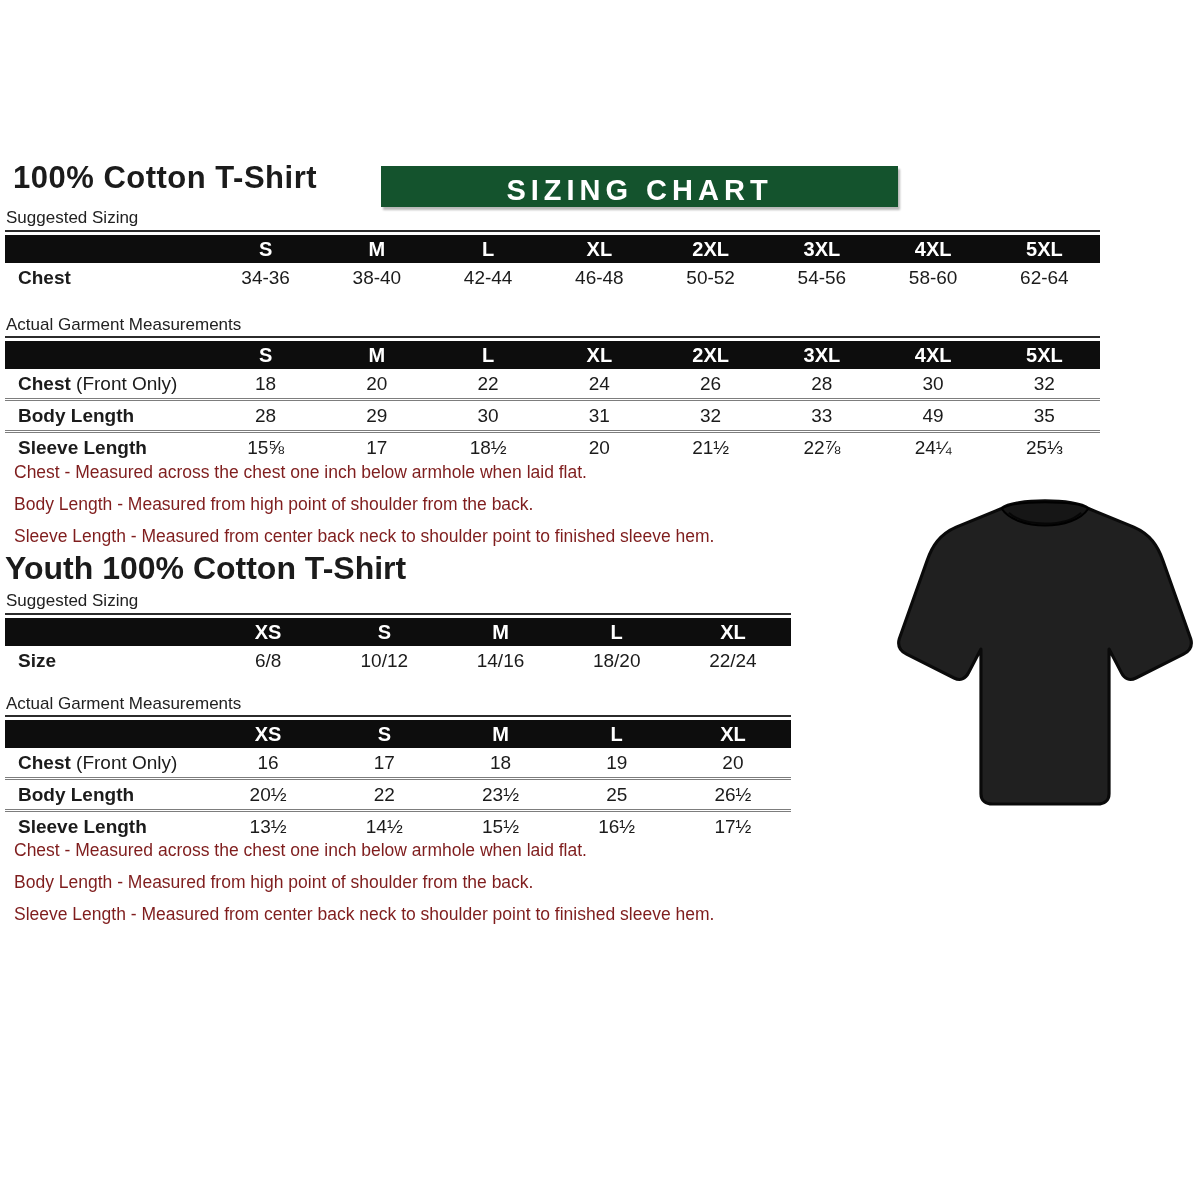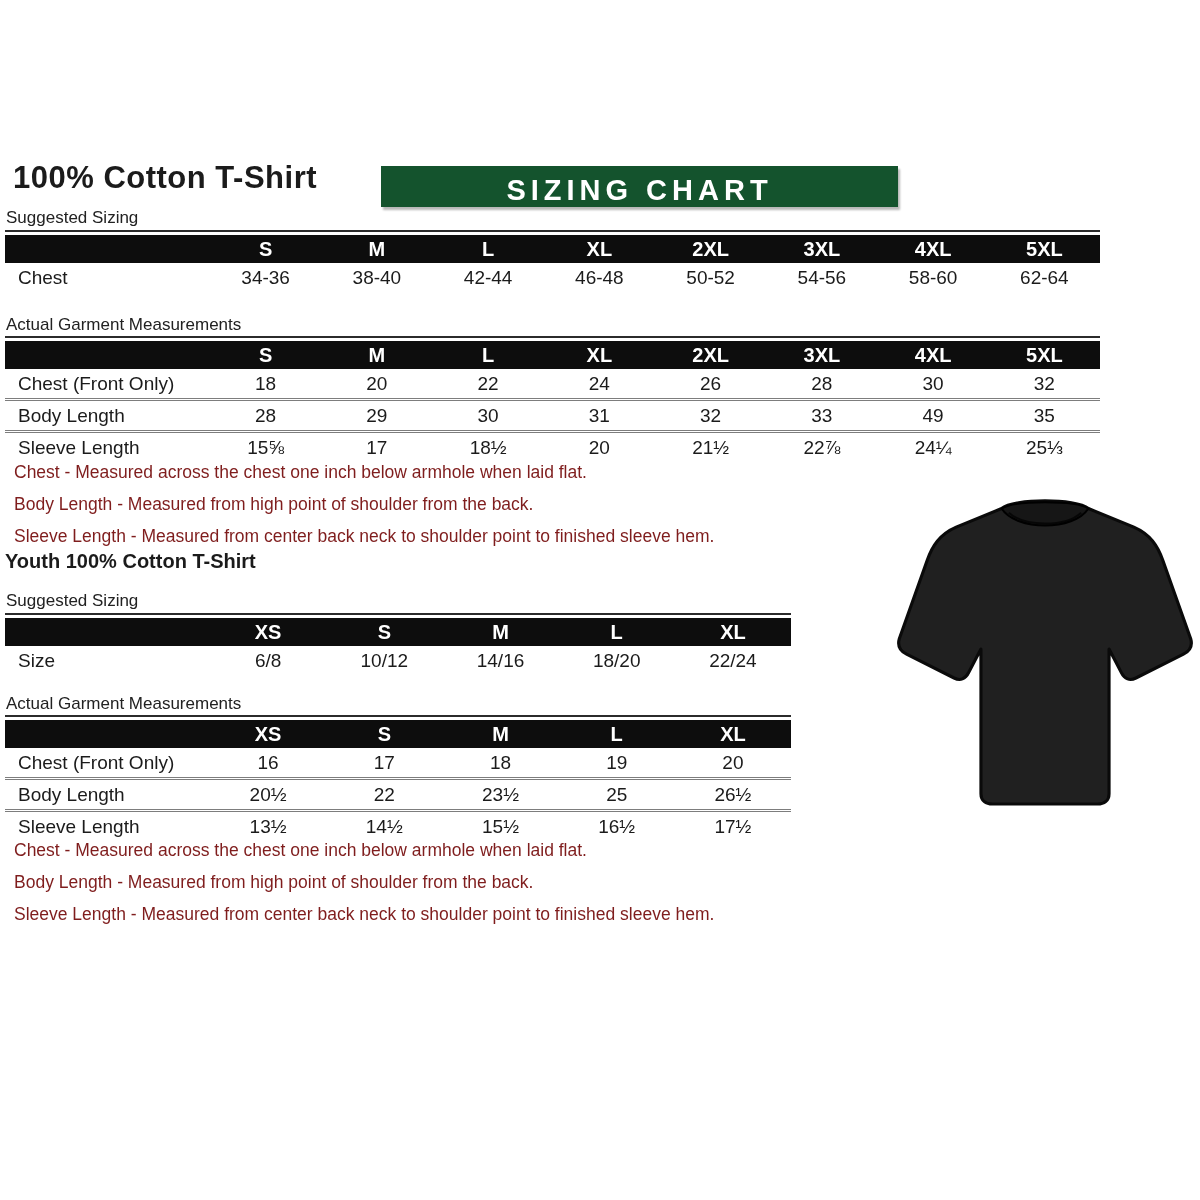--- a/index.html
+++ b/index.html
@@ -15,39 +15,39 @@
   #sizing-banner{
     left:345px;top:166px;width:517px;height:41px;background:#14532d;
     color:#ffffff;display:flex;align-items:flex-end;justify-content:center;
     font-size:29px;font-weight:700;letter-spacing:5px;
     box-shadow:2px 3px 2px rgba(0,0,0,0.28);
     margin-left:36px;
   }
   .section-label{font-size:17px;color:#222;}
   #adult-suggested-label{left:6px;top:208px;}
   #adult-actual-label{left:6px;top:315px;}
-  #youth-title{left:5px;top:550px;font-size:20px;font-weight:700;}
+  #youth-title{left:5px;top:550px;font-size:32px;font-weight:700;}
   #youth-suggested-label{left:6px;top:591px;}
   #youth-actual-label{left:6px;top:694px;}
 
   
   .tbl{box-sizing:border-box;}
   #adult-suggested-table{left:5px;top:230px;width:1095px;}
   #adult-actual-table{left:5px;top:336px;width:1095px;}
   #youth-suggested-table{left:5px;top:613px;width:786px;}
   #youth-actual-table{left:5px;top:715px;width:786px;}
   .topline{height:2px;background:#2b2b2b;margin-bottom:3px;}
   .size-bar{
     background:#0d0d0d;color:#ffffff;height:28px;display:flex;align-items:center;
     font-weight:700;font-size:20px;
   }
   .t-row{display:flex;height:29px;align-items:center;font-size:19px;background:#ffffff;}
   .sep{border-top:3px double #7d7d7d;justify-content:flex-end;}
   .lbl{width:205px;flex:none;box-sizing:border-box;padding-left:13px;text-align:left;}
-  .lbl .b{font-weight:400;}
+  .lbl .b{font-weight:700;}
   .cell{flex:1;text-align:center;}
 
   
   .notes{font-size:17.5px;color:#7f1d1d;}
   .notes div{margin-bottom:11px;white-space:nowrap;}
   #adult-notes{left:14px;top:462px;}
   #youth-notes{left:14px;top:840px;}
 
   
   #tshirt-image{left:890px;top:473px;width:310px;height:348px;}

